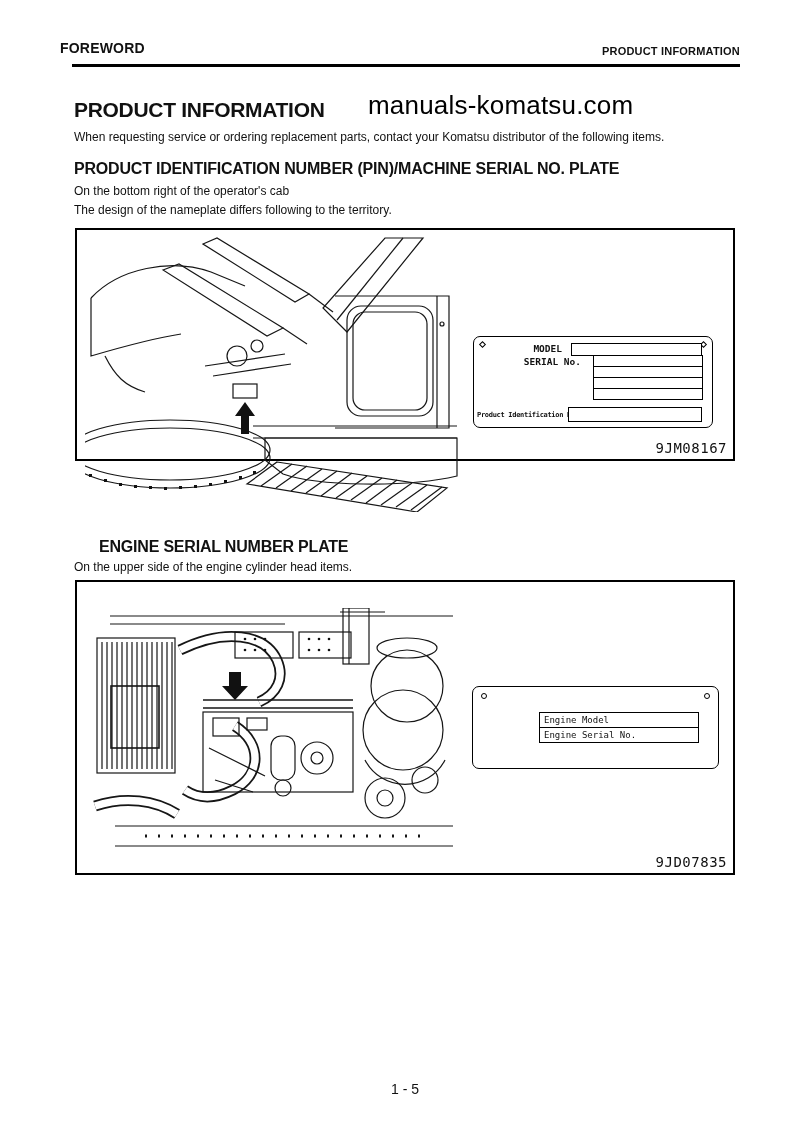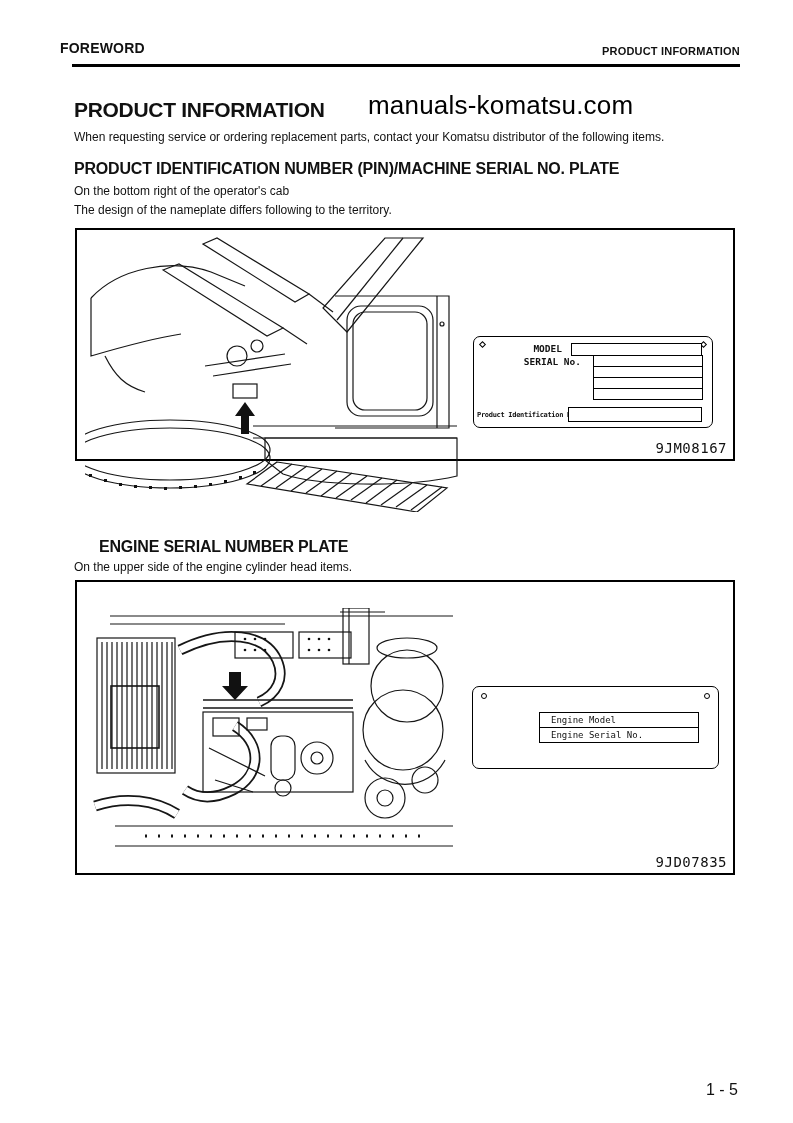--- a/index.html
+++ b/index.html
@@ -42,24 +42,24 @@
   .screw-diamond { position:absolute; width:5px; height:5px; border:1px solid #000; transform:rotate(45deg); }
   .screw-circle  { position:absolute; width:6px; height:6px; border:1px solid #000; border-radius:50%; }
   .plate-label { position:absolute; font-family:"DejaVu Sans Mono", monospace; font-weight:bold;
                  font-size:9.5px; white-space:nowrap; }
   .pin-lab { font-size:7px; letter-spacing:-.3px; }
   .vbox { position:absolute; border:1px solid #000; background:#fff; }
   .serial-rows { position:absolute; left:119px; top:19px; width:110px; }
   .serial-rows > div { height:12px; border:1px solid #000; margin-top:-1px; background:#fff; }
   .eng-rows { position:absolute; left:66px; top:26px; width:160px; }
   .eng-rows > div { height:16px; border:1px solid #000; margin-top:-1px; background:#fff;
-                    font-family:"DejaVu Sans Mono", monospace; font-size:9px; line-height:15px; padding-left:11px; }
-
-  
-  .pageno { left:72px; top:1081px; width:666px; text-align:right; font-size:16px; }
+                    font-family:"DejaVu Sans Mono", monospace; font-size:9px; line-height:15px; padding-left:4px; }
+
+  
+  .pageno { left:72px; top:1081px; width:666px; text-align:center; font-size:14px; }
 
   svg .ln { fill:none; stroke:#161616; stroke-width:1.2; }
   svg .thk { fill:none; stroke:#161616; stroke-width:1.6; }
   svg .pipe-o { fill:none; stroke:#161616; stroke-width:11; }
   svg .pipe-i { fill:none; stroke:#ffffff; stroke-width:7.5; }
   svg .blk { fill:#111; stroke:none; }
 </style>
 </head>
 <body>
 

